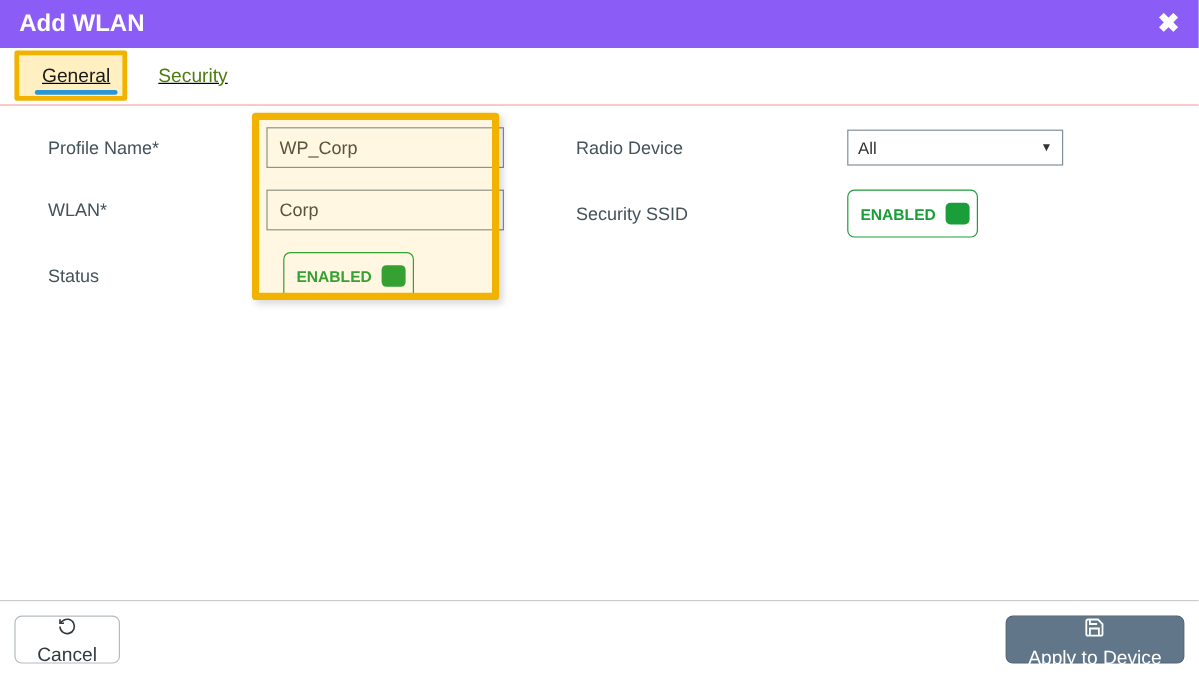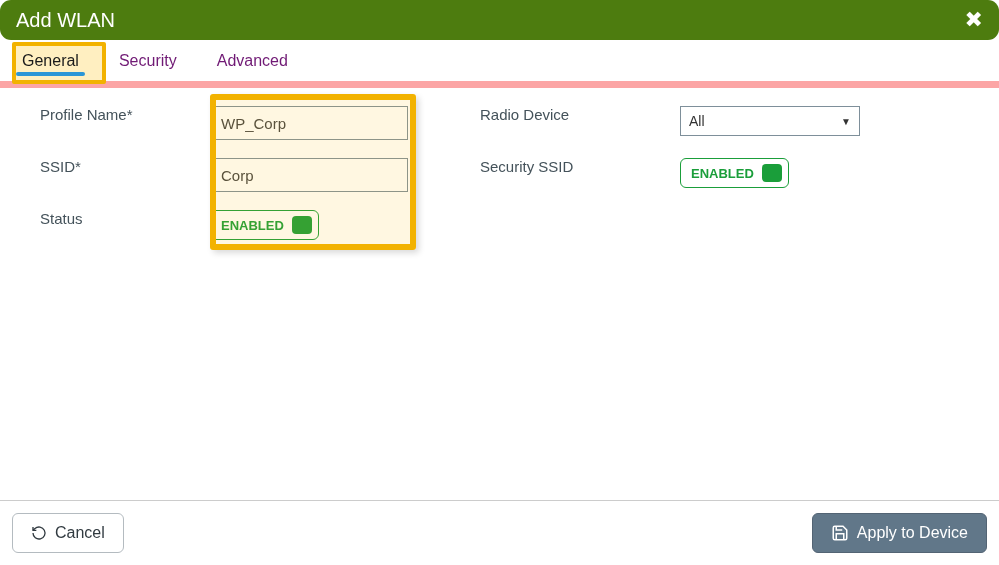--- a/index.html
+++ b/index.html
@@ -5,43 +5,43 @@
     * { box-sizing: border-box; margin: 0; padding: 0; }
     body {
       font-family: Arial, Helvetica, sans-serif;
       width: 999px;
       height: 565px;
       background: #fff;
       position: relative;
       overflow: hidden;
     }
     .header {
-      background: #4d7c0f;
+      background: #8b5cf6;
       color: #fff;
       height: 40px;
       display: flex;
       align-items: center;
       justify-content: space-between;
       padding: 0 16px;
       font-size: 20px;
-      font-weight: 400;
-      border-radius: 11px;
+      font-weight: 700;
     }
     .close-icon { font-size: 22px; cursor: pointer; color: #fff; }
     .tabs {
       display: flex;
       align-items: center;
-      border-bottom: 7px solid #fca5a5;
-      padding-left: 2px;
+      border-bottom: 1px solid #fca5a5;
+      padding-left: 15px;
       height: 48px;
       position: relative;
+      text-decoration: underline;
     }
     .tab {
       padding: 10px 20px;
-      color: #701a75;
+      color: #4d7c0f;
       font-size: 16px;
       cursor: pointer;
       position: relative;
     }
     .tab.active {
       color: #1a1a1a;
     }
     .tab.active::after {
       content: "";
       position: absolute;
@@ -67,23 +67,24 @@
       position: relative;
       padding: 18px 40px;
       display: flex;
       gap: 60px;
     }
     .col { flex: 0 0 auto; }
     .col-left { width: 380px; }
     .col-right { width: 420px; }
     .row {
       display: flex;
-      align-items: flex-start;
+      align-items: center;
       margin-bottom: 18px;
       min-height: 34px;
+      gap: 26px;
     }
     .label {
       width: 170px;
       color: #44525a;
       font-size: 15px;
     }
     .input-text {
       height: 34px;
       width: 198px;
       border: 1px solid #7e8f9a;
@@ -119,21 +120,21 @@
     }
     .select-wrap .arrow {
       font-size: 10px;
       color: #333;
     }
     .toggle {
       display: inline-flex;
       align-items: center;
       border: 1.5px solid #1a9e3a;
       border-radius: 6px;
-      height: 30px;
+      height: 40px;
       padding: 0 6px 0 10px;
       gap: 8px;
       color: #1a9e3a;
       font-size: 13px;
       font-weight: bold;
       cursor: pointer;
       background: #fff;
     }
     .toggle .knob {
       width: 20px;
@@ -156,20 +157,21 @@
     }
     .btn {
       display: inline-flex;
       align-items: center;
       gap: 8px;
       height: 40px;
       padding: 0 18px;
       border-radius: 6px;
       font-size: 16px;
       cursor: pointer;
+      flex-direction: column;
     }
     .btn-secondary {
       background: #fff;
       border: 1px solid #b4bbc0;
       color: #313a40;
     }
     .btn-primary {
       background: #617789;
       color: #fff;
       border: 1px solid #536474;
@@ -188,33 +190,32 @@
 
 <div class="header">
   <span>Add WLAN</span>
   <span class="close-icon">✖</span>
 </div>
 
 <div class="tabs">
   <div class="highlight-tab"></div>
   <div class="tab active">General</div>
   <div class="tab">Security</div>
-  <div class="tab">Advanced</div>
 </div>
 
 <div class="content">
   <div class="highlight-inputs"></div>
 
   <div class="col col-left">
     <div class="row">
       <div class="label">Profile Name*</div>
       <input class="input-text" type="text" value="WP_Corp" style="">
     </div>
     <div class="row">
-      <div class="label">SSID*</div>
+      <div class="label">WLAN*</div>
       <input class="input-text" type="text" value="Corp" style="">
     </div>
     <div class="row">
       <div class="label">Status</div>
       <div class="toggle">
         <span>ENABLED</span>
         <span class="knob"></span>
       </div>
     </div>
   </div>

